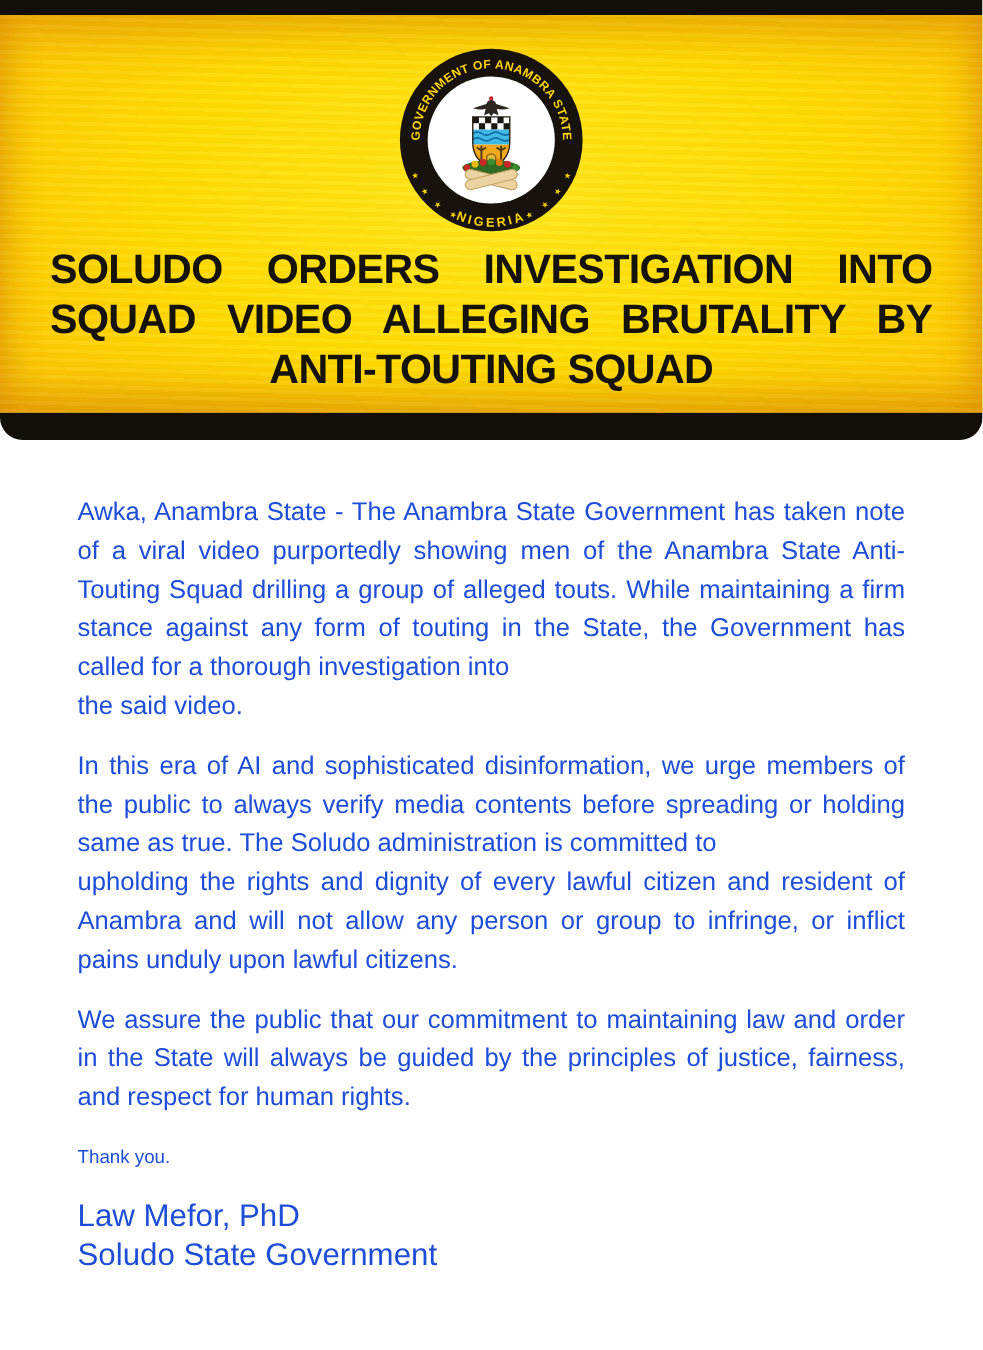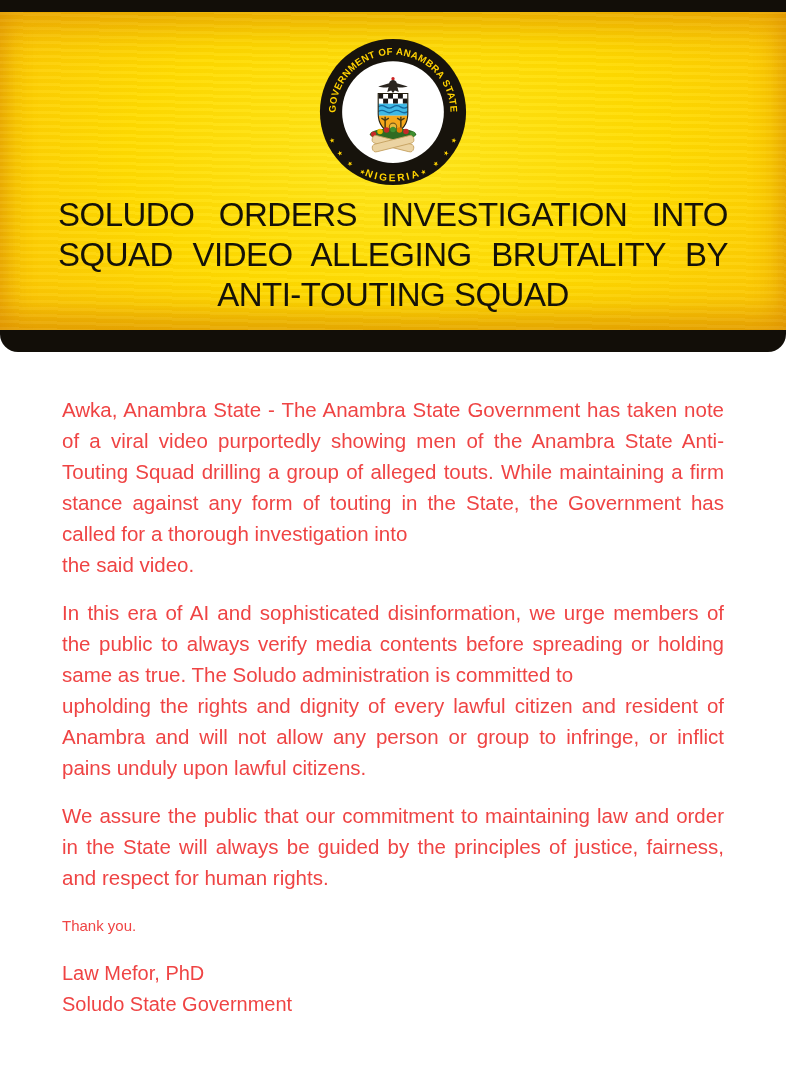--- a/index.html
+++ b/index.html
@@ -21,40 +21,40 @@
     box-shadow: inset 0 16px 34px rgba(210,125,0,.45), inset 0 -16px 28px rgba(210,125,0,.5);
   }
   .hero::before{
     content:"";position:absolute;inset:0;pointer-events:none;
     background:repeating-linear-gradient(1.5deg, rgba(255,255,255,.05) 0 3px, rgba(176,96,0,.04) 3px 7px);
   }
   .seal{width:148px;height:148px;margin-top:26px;position:relative;z-index:1;}
 
   .headline{
     position:relative;z-index:1;width:100%;box-sizing:border-box;
-    margin-top:9px;padding:0 58px;
-    font-weight:400;font-size:33px;line-height:40px;letter-spacing:-0.5px;
+    margin-top:9px;padding:0 40px;
+    font-weight:700;font-size:33px;line-height:40px;letter-spacing:-0.5px;
     color:#151208;
   }
   .hl-line{display:block;}
   .hl-stretch{text-align:justify;text-align-last:justify;}
   .hl-last{text-align:center;}
 
   
   .divider{height:22px;background:#120e08;border-radius:0 0 18px 18px;flex:0 0 auto;}
 
   
-  .content{flex:1 1 auto;box-sizing:border-box;padding:42px 62px 0;color:#ef4444;border-radius:14px;}
+  .content{flex:1 1 auto;box-sizing:border-box;padding:42px 62px 0;color:#1d4ed8;border-radius:14px;}
   .para{
     margin:0 0 17px;font-size:20.5px;line-height:31px;
     text-align:justify;white-space:pre-line;
   }
   .closing{margin:0 0 17px;font-size:15px;line-height:31px;}
   .signature{margin-top:14px;}
-  .sig-line{font-size:20px;line-height:31px;}
+  .sig-line{font-size:25px;line-height:31px;}
 </style>
 </head>
 <body>
 
 <div class="poster">
 
   <div class="top-bar"></div>
 
   <div class="hero">
 

